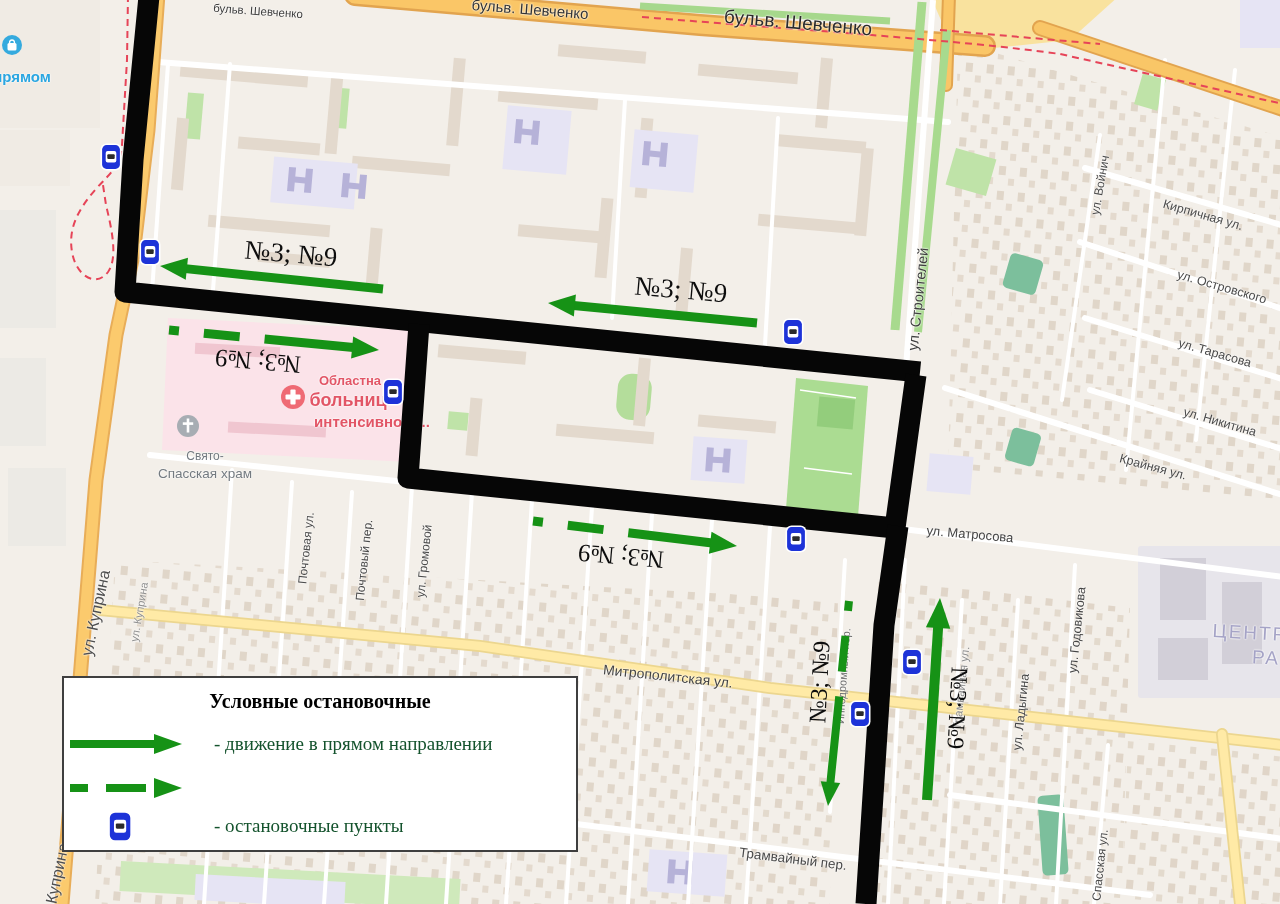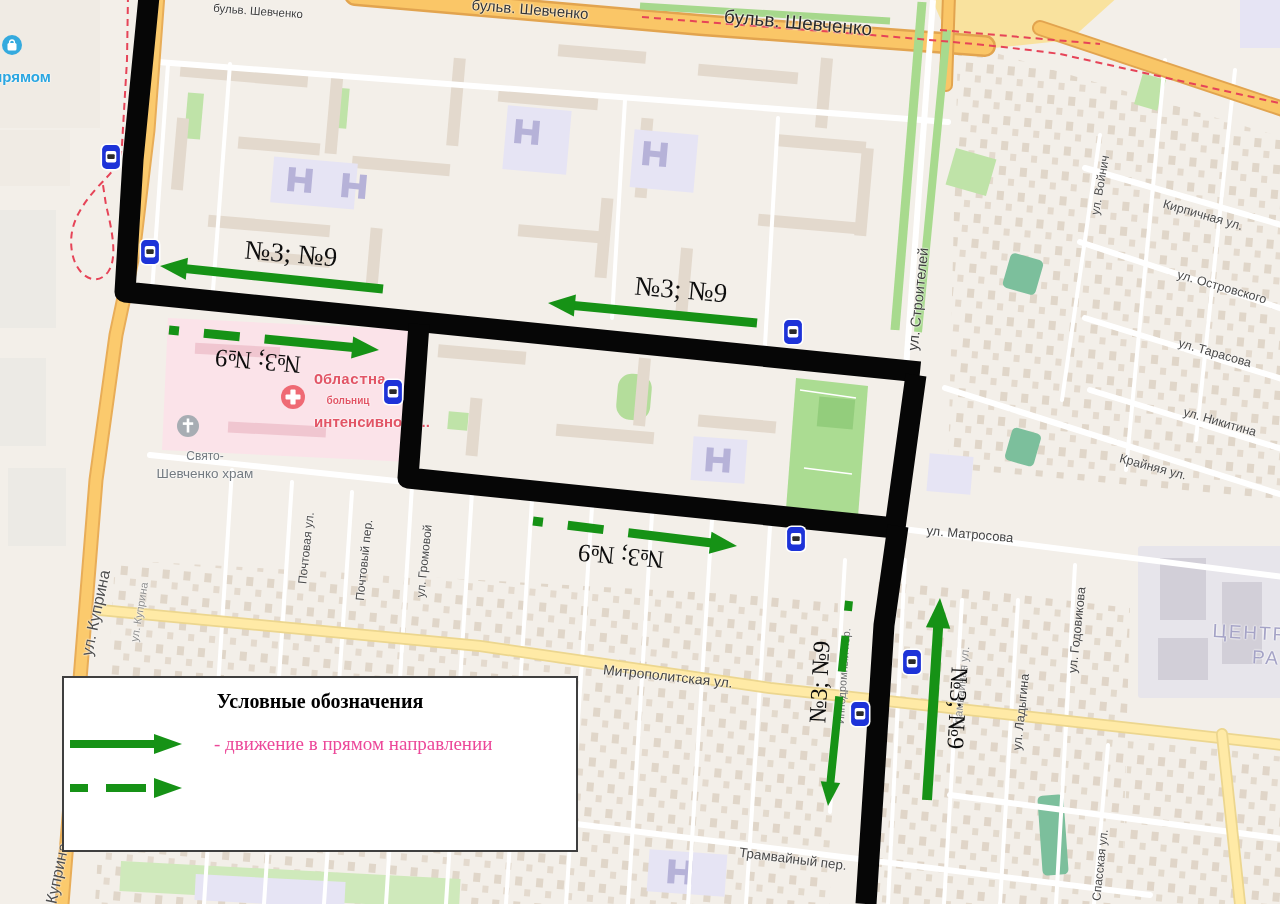--- a/index.html
+++ b/index.html
@@ -11,21 +11,21 @@
           text-shadow:0 0 2px #fff,0 0 2px #fff;}
   .rlabel{position:absolute;white-space:nowrap;font-family:"Liberation Serif",serif;
           color:#0d0d0d;font-weight:500;}
   #legend{position:absolute;left:62px;top:676px;width:516px;height:176px;
           background:#fff;border:2px solid #3f3f3f;box-sizing:border-box;}
   #legend .lg-title{position:absolute;left:0;right:0;top:12px;text-align:center;
           font-family:"Liberation Serif",serif;font-weight:bold;font-size:20px;color:#000;}
   .lg-row{position:absolute;left:0;width:100%;height:40px;}
   .lg-sym{position:absolute;left:24px;top:0;width:120px;height:40px;}
   .lg-text{position:absolute;left:150px;top:50%;transform:translateY(-50%);
-          font-family:"Liberation Serif",serif;font-size:19px;color:#ec4899;white-space:nowrap;}
+          font-family:"Liberation Serif",serif;font-size:19px;color:#14532d;white-space:nowrap;}
 </style>
 </head>
 <body>
 
 <div id="stage">
 
   <svg id="basemap" width="1280" height="904" viewBox="0 0 1280 904">
     <defs>
       <pattern id="houses" width="21" height="25" patternUnits="userSpaceOnUse" patternTransform="rotate(5)">
         <rect x="2" y="3" width="7" height="9" fill="#ded3c5"></rect>
@@ -231,23 +231,23 @@
       <div class="mlabel" style="left: 306px; top: 548px; font-size: 12px; color: rgb(74, 74, 74); transform: translate(-50%, -50%) rotate(-84deg);">Почтовая ул.</div>
       <div class="mlabel" style="left: 364px; top: 560px; font-size: 12px; color: rgb(74, 74, 74); transform: translate(-50%, -50%) rotate(-84deg);">Почтовый пер.</div>
       <div class="mlabel" style="left: 424px; top: 561px; font-size: 12px; color: rgb(74, 74, 74); transform: translate(-50%, -50%) rotate(-84deg);">ул. Громовой</div>
       <div class="mlabel" style="left: 843px; top: 676px; font-size: 11px; color: rgb(111, 111, 111); transform: translate(-50%, -50%) rotate(-86deg);">Ипподромный пер.</div>
       <div class="mlabel" style="left: 961px; top: 688px; font-size: 11.5px; color: rgb(138, 138, 138); transform: translate(-50%, -50%) rotate(-84deg);">Трамвайная ул.</div>
       <div class="mlabel" style="left: 1021px; top: 712px; font-size: 12.5px; color: rgb(69, 69, 69); transform: translate(-50%, -50%) rotate(-84deg);">ул. Ладыгина</div>
       <div class="mlabel" style="left: 1077px; top: 630px; font-size: 12.5px; color: rgb(69, 69, 69); transform: translate(-50%, -50%) rotate(-84deg);">ул. Годовикова</div>
       <div class="mlabel" style="left: 1100px; top: 865px; font-size: 12px; color: rgb(74, 74, 74); transform: translate(-50%, -50%) rotate(-84deg);">Спасская ул.</div>
       <div class="mlabel" style="left: 22px; top: 76px; font-size: 15px; color: rgb(43, 166, 224); transform: translate(-50%, -50%) rotate(0deg); font-weight: 700;">прямом</div>
       <div class="mlabel" style="left: 205px; top: 456px; font-size: 12px; color: rgb(115, 122, 128); transform: translate(-50%, -50%) rotate(0deg);">Свято-</div>
-      <div class="mlabel" style="left: 205px; top: 473px; font-size: 13.5px; color: rgb(115, 122, 128); transform: translate(-50%, -50%) rotate(0deg);">Шевченко храм</div>
-      <div class="mlabel" style="left: 350px; top: 380px; font-size: 15px; color: rgb(226, 85, 102); transform: translate(-50%, -50%) rotate(0deg); font-weight: 700; font-family: Liberation Mono, monospace;">Областна</div>
-      <div class="mlabel" style="left: 348px; top: 400px; font-size: 10px; color: rgb(226, 85, 102); transform: translate(-50%, -50%) rotate(0deg); font-weight: 700;">больниц</div>
+      <div class="mlabel" style="left: 205px; top: 473px; font-size: 13.5px; color: rgb(115, 122, 128); transform: translate(-50%, -50%) rotate(0deg);">Спасская храм</div>
+      <div class="mlabel" style="left: 350px; top: 380px; font-size: 13px; color: rgb(226, 85, 102); transform: translate(-50%, -50%) rotate(0deg); font-weight: 700;">Областна</div>
+      <div class="mlabel" style="left: 348px; top: 400px; font-size: 18px; color: rgb(226, 85, 102); transform: translate(-50%, -50%) rotate(0deg); font-weight: 700;">больниц</div>
       <div class="mlabel" style="left: 372px; top: 421px; font-size: 15px; color: rgb(226, 85, 102); transform: translate(-50%, -50%) rotate(0deg); font-weight: 700;">интенсивного...</div>
       <div class="mlabel" style="left: 1250px; top: 633px; font-size: 19px; color: rgb(165, 163, 198); transform: translate(-50%, -50%) rotate(3deg); letter-spacing: 2px;">ЦЕНТР</div>
       <div class="mlabel" style="left: 1266px; top: 658px; font-size: 19px; color: rgb(165, 163, 198); transform: translate(-50%, -50%) rotate(3deg); letter-spacing: 2px;">РА</div>
     </div>
 
   <svg id="overlay" width="1280" height="904" viewBox="0 0 1280 904">
       <path d="M150,-14 L133,160 L125,292 L920,372" fill="none" stroke="#060606" stroke-width="21" stroke-linejoin="round"></path>
       <path d="M419,324 L408,478 L895,528 L916,375" fill="none" stroke="#060606" stroke-width="21" stroke-linejoin="round"></path>
       <path d="M898,526 L884,625 L866,904" fill="none" stroke="#060606" stroke-width="21" stroke-linejoin="round"></path>
       <line x1="383" y1="289" x2="182.8786343853277" y2="268.35967977965265" stroke="#169216" stroke-width="9"></line>
@@ -309,28 +309,39 @@
   <div id="route-labels">
       <div class="rlabel" style="left: 291px; top: 254px; font-size: 27px; transform: translate(-50%, -50%) rotate(5deg);">№3; №9</div>
       <div class="rlabel" style="left: 681px; top: 290px; font-size: 27px; transform: translate(-50%, -50%) rotate(5deg);">№3; №9</div>
       <div class="rlabel" style="left: 258px; top: 361px; font-size: 25px; transform: translate(-50%, -50%) rotate(185deg);">№3; №9</div>
       <div class="rlabel" style="left: 621px; top: 556px; font-size: 25px; transform: translate(-50%, -50%) rotate(185deg);">№3; №9</div>
       <div class="rlabel" style="left: 820px; top: 682px; font-size: 24px; transform: translate(-50%, -50%) rotate(-87deg);">№3; №9</div>
       <div class="rlabel" style="left: 957px; top: 708px; font-size: 24px; transform: translate(-50%, -50%) rotate(93deg);">№3; №9</div>
     </div>
 
   <div id="legend">
-    <div class="lg-title">Условные обозначения</div>
+    <div class="lg-title">Условные остановочные</div>
     <div class="lg-row" style="top:46px;">
       <svg class="lg-sym" viewBox="0 0 120 40">
         <line x1="6" y1="20" x2="92" y2="20" stroke="#169216" stroke-width="8"></line>
         <polygon points="118,20 90,10 90,30" fill="#169216"></polygon>
       </svg>
       <span class="lg-text">- движение в прямом направлении</span>
     </div>
     <div class="lg-row" style="top:90px;">
       <svg class="lg-sym" viewBox="0 0 120 40">
         <line x1="6" y1="20" x2="92" y2="20" stroke="#169216" stroke-width="8" stroke-dasharray="18 18 40"></line>
         <polygon points="118,20 90,10 90,30" fill="#169216"></polygon>
       </svg>
     </div>
+    <div class="lg-row" style="top:128px;">
+      <svg class="lg-sym" viewBox="0 0 120 40" style="height:44px">
+        <g transform="translate(44,3) scale(1.15)">
+          <rect x="0" y="0" width="21" height="27" rx="6" fill="#fff"></rect>
+          <rect x="1.6" y="1.6" width="17.8" height="23.8" rx="4.5" fill="#1d33d8"></rect>
+          <rect x="5.2" y="7.5" width="10.6" height="11.5" rx="2" fill="#fff"></rect>
+          <rect x="6.8" y="10.8" width="7.4" height="4.6" rx="1" fill="#2b2b2b"></rect>
+        </g>
+      </svg>
+      <span class="lg-text">- остановочные пункты</span>
+    </div>
   </div>
 </div>
 
 </body></html>

